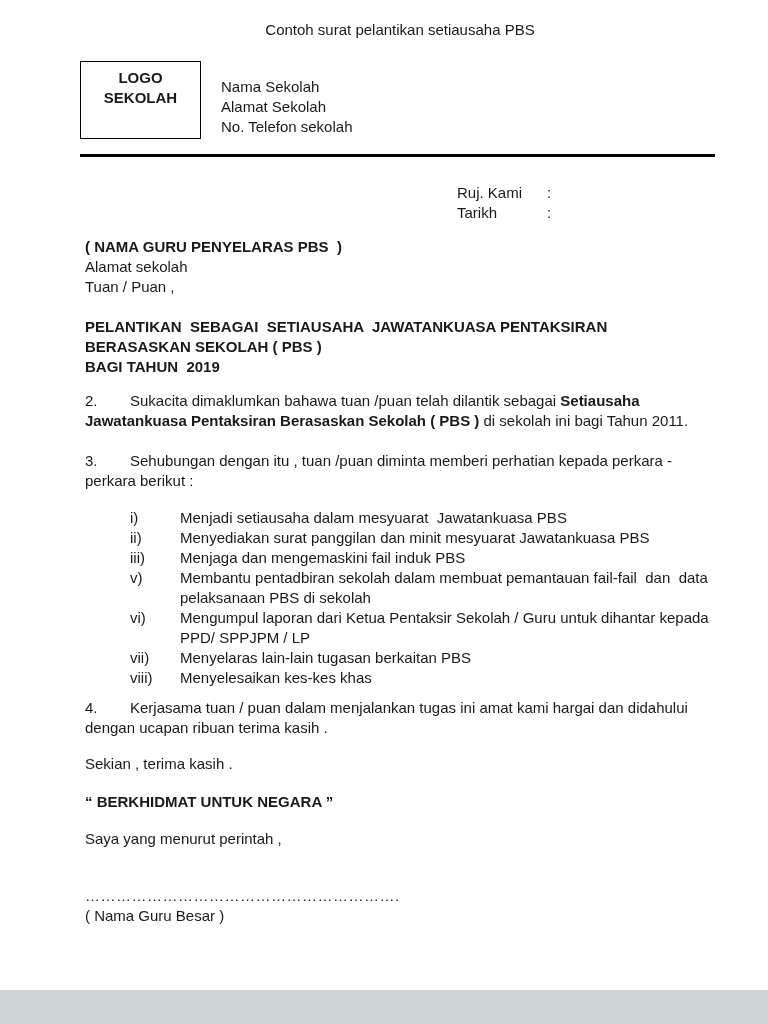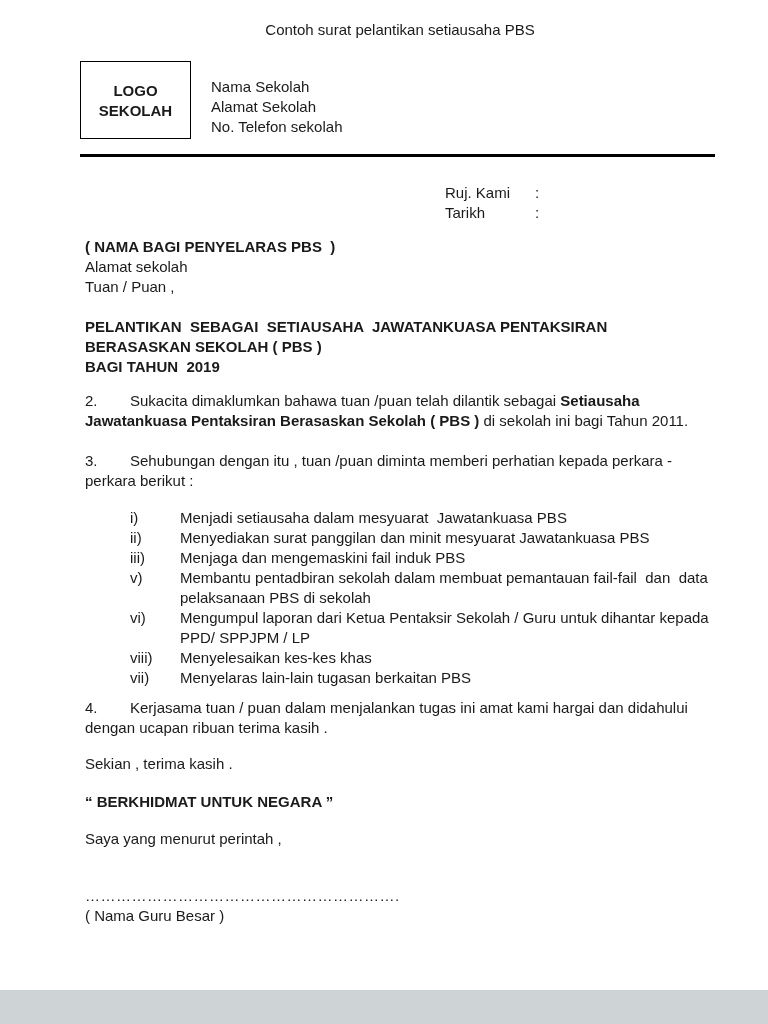--- a/index.html
+++ b/index.html
@@ -14,34 +14,34 @@
     overflow:hidden;
   }
   .content { padding:20px 53px 0 85px; }
   .pre { white-space:pre-wrap; }
   .bold { font-weight:bold; }
 
   .doc-title { text-align:center; font-weight:normal; }
 
   .letterhead { display:flex; align-items:flex-start; margin-top:21px; }
   .logo-box {
-    width:111px; height:78px;
+    width:121px; height:78px;
     border:1px solid #000;
     margin-left:-5px;
-    padding-top:19px;
+    padding-top:6px;
     text-align:center;
     font-weight:bold;
     flex:none;
   }
   .school-info { margin-left:20px; padding-top:16px; }
 
   .rule { height:3px; background:#000; margin-top:15px; margin-left:-5px; width:635px; }
 
   .ref-block { margin-top:26px; margin-left:360px; }
-  .ref-row { display:flex; }
+  .ref-row { display:flex;margin-left:12px; }
   .ref-label { width:90px; flex:none; }
 
   .recipient-name { margin-top:14px; font-weight:bold; }
 
   .salutation { }
   .subject { margin-top:20px; font-weight:bold; }
   .para-intro { margin-top:17px; }
 
   .num-para { margin-top:14px; }
   .num-para.p3 { margin-top:20px; }
@@ -89,21 +89,21 @@
     <div class="ref-row">
       <span class="ref-label">Ruj. Kami</span>
       <span>:</span>
     </div>
     <div class="ref-row">
       <span class="ref-label">Tarikh</span>
       <span>:</span>
     </div>
   </div>
 
-  <p class="recipient-name pre">( NAMA BAGI PENYELARAS PBS  )</p>
+  <p class="recipient-name pre">( NAMA GURU PENYELARAS PBS  )</p>
   <p class="pre">Alamat sekolah</p>
 
   <p class="salutation pre">Tuan / Puan ,</p>
 
   <p class="subject pre"><span>PELANTIKAN  SEBAGAI  SETIAUSAHA  JAWATANKUASA PENTAKSIRAN BERASASKAN SEKOLAH ( PBS )</span><br><span>BAGI TAHUN  2019</span></p>
 
 
   <p class="num-para pre"><span class="num">2.</span><span>Sukacita dimaklumkan bahawa tuan /puan telah dilantik sebagai </span><span class="bold">Setiausaha Jawatankuasa Pentaksiran Berasaskan Sekolah ( PBS )</span><span> di sekolah ini bagi Tahun 2011.</span></p>
 
   <p class="num-para p3 pre"><span class="num">3.</span><span>Sehubungan dengan itu , tuan /puan diminta memberi perhatian kepada perkara -perkara berikut :</span></p>
@@ -123,26 +123,26 @@
     </div>
     <div class="duty">
       <span class="marker">v)</span>
       <span class="txt pre">Membantu pentadbiran sekolah dalam membuat pemantauan fail-fail  dan  data pelaksanaan PBS di sekolah</span>
     </div>
     <div class="duty">
       <span class="marker">vi)</span>
       <span class="txt pre">Mengumpul laporan dari Ketua Pentaksir Sekolah / Guru untuk dihantar kepada PPD/ SPPJPM / LP</span>
     </div>
     <div class="duty">
+      <span class="marker">vii)</span>
+      <span class="txt pre">Menyelaras lain-lain tugasan berkaitan PBS</span>
+    </div>
+    <div class="duty">
       <span class="marker">viii)</span>
       <span class="txt pre">Menyelesaikan kes-kes khas</span>
-    </div>
-    <div class="duty">
-      <span class="marker">vii)</span>
-      <span class="txt pre">Menyelaras lain-lain tugasan berkaitan PBS</span>
     </div>
   </div>
 
   <p class="num-para p4 pre"><span class="num">4.</span><span>Kerjasama tuan / puan dalam menjalankan tugas ini amat kami hargai dan didahului dengan ucapan ribuan terima kasih .</span></p>
 
   <p class="thanks pre">Sekian , terima kasih .</p>
 
   <p class="slogan pre">“ BERKHIDMAT UNTUK NEGARA ”</p>
 
   <p class="order pre">Saya yang menurut perintah ,</p>

